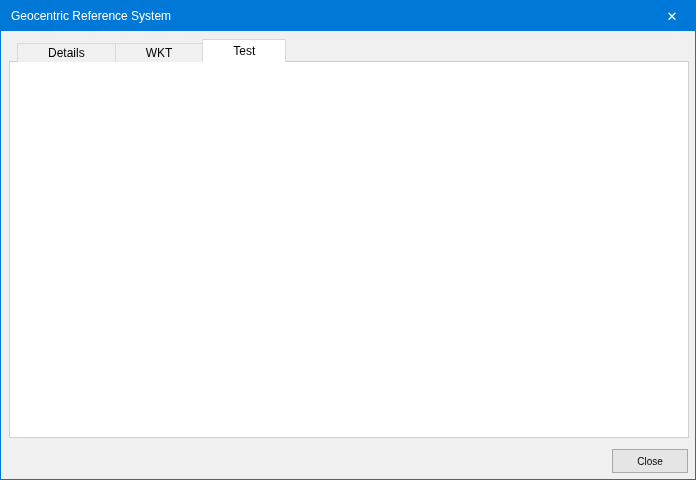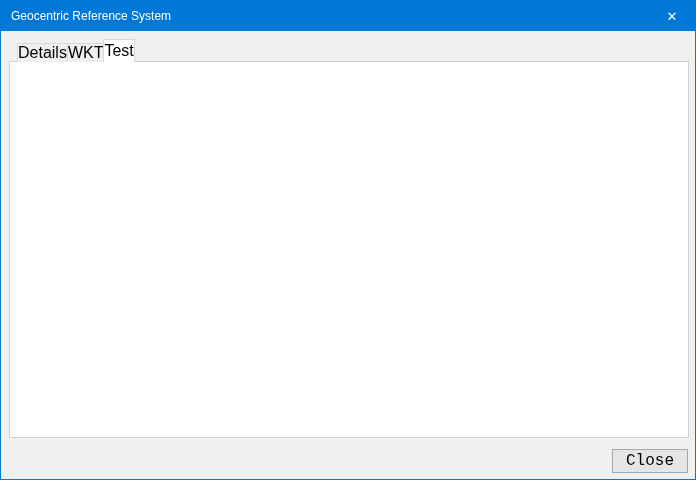--- a/index.html
+++ b/index.html
@@ -20,24 +20,24 @@
   .titlebar-text { padding-left:10px; font-size:12px; }
   .close-btn {
     position:absolute; right:0; top:0; width:46px; height:30px;
     display:flex; align-items:center; justify-content:center;
     color:#fff; font-size:13px; cursor:pointer;
   }
 
   
   .tabs { position:absolute; left:16px; top:38px; height:23px; z-index:3; display:flex; align-items:flex-end; }
   .tab {
-    height:19px; padding:0 0; background:#f0f0f0;
+    height:19px; padding:0 30px; background:#f0f0f0;
     border:1px solid #d9d9d9; border-bottom:none;
     display:flex; align-items:center; justify-content:flex-start;
-    margin-right:-1px; font-size:16px;
+    margin-right:-1px; font-size:12px;
   }
   .tab.active {
     height:23px; background:#ffffff; position:relative; z-index:4;
   }
 
   
   .pane {
     position:absolute; left:8px; top:60px; width:680px; height:377px;
     background:#ffffff; border:1px solid #d0d0d0; z-index:1;
   }
@@ -79,21 +79,21 @@
   }
 
   .checkbox {
     position:absolute; width:13px; height:13px; border:1px solid #4f4f4f; background:#fff;
   }
 
   
   .btn {
     position:absolute; background:#e5e5e5; border:1px solid #a8a8a8;
     display:flex; align-items:center; justify-content:center;
-    font-size:16px; font-family:Liberation Mono, monospace; cursor:default;
+    font-size:10px; font-family:Liberation Sans, sans-serif; cursor:default;
   }
   .btn.default {
     background:#ffffff; border:2px solid #0078d7;
   }
 
   
   .icon { display:inline-block; }
 
   
   .opstable {

